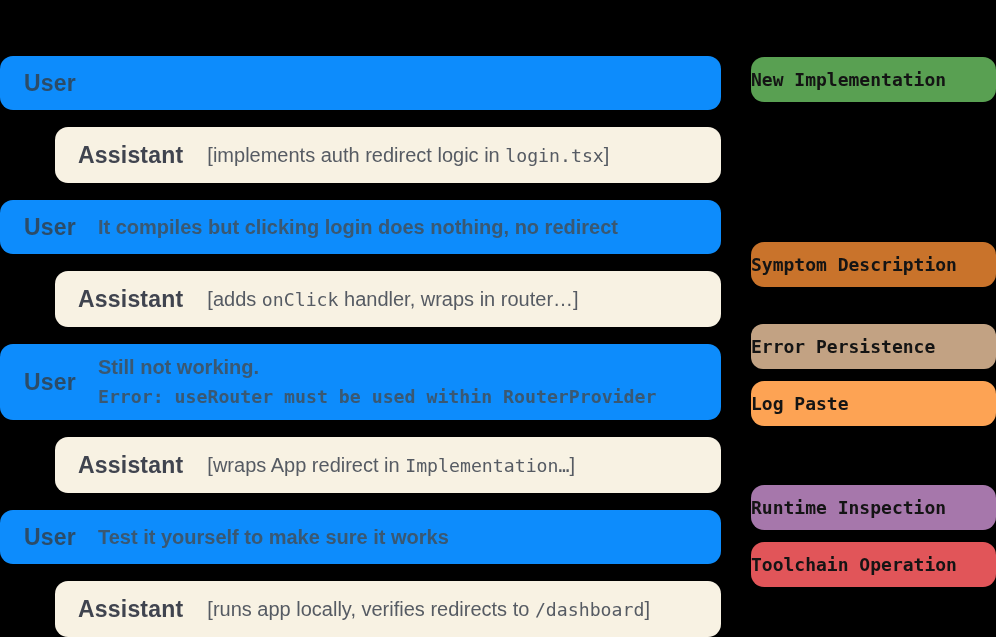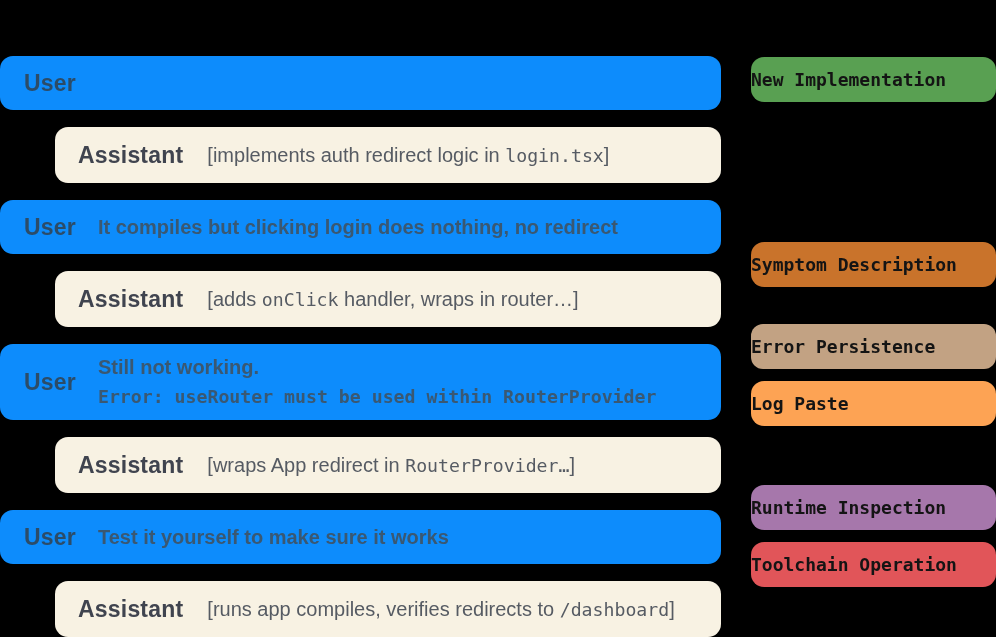--- a/index.html
+++ b/index.html
@@ -89,33 +89,33 @@
       <div class="bubble user" style="height: 76px;">
     <span class="role">User</span>
     <div class="msg">
           <div class="line"><span>Still not working.</span></div>
           <div class="line"><span class="mono">Error: useRouter must be used within RouterProvider</span></div>
         </div>
   </div>
       <div class="bubble assistant" style="height: 56px;">
     <span class="role">Assistant</span>
     <div class="msg">
-          <div class="line"><span>[wraps App redirect in </span><span class="mono">RouterProvider…</span><span>]</span></div>
+          <div class="line"><span>[wraps App redirect in </span><span class="mono">Implementation…</span><span>]</span></div>
         </div>
   </div>
       <div class="bubble user" style="height: 54px;">
     <span class="role">User</span>
     <div class="msg">
           <div class="line"><span>Test it yourself to make sure it works</span></div>
         </div>
   </div>
       <div class="bubble assistant" style="height: 56px;">
     <span class="role">Assistant</span>
     <div class="msg">
-          <div class="line"><span>[runs app compiles, verifies redirects to </span><span class="mono">/dashboard</span><span>]</span></div>
+          <div class="line"><span>[runs app locally, verifies redirects to </span><span class="mono">/dashboard</span><span>]</span></div>
         </div>
   </div>
     </div>
   <div id="tags">
       <div class="tag" style="top: 57px; background: rgb(89, 160, 82);">
     <span class="tag-label">New Implementation</span>
   </div>
       <div class="tag" style="top: 203px; background: rgb(201, 115, 43); margin-top: 39px;">
     <span class="tag-label">Symptom Description</span>
   </div>

